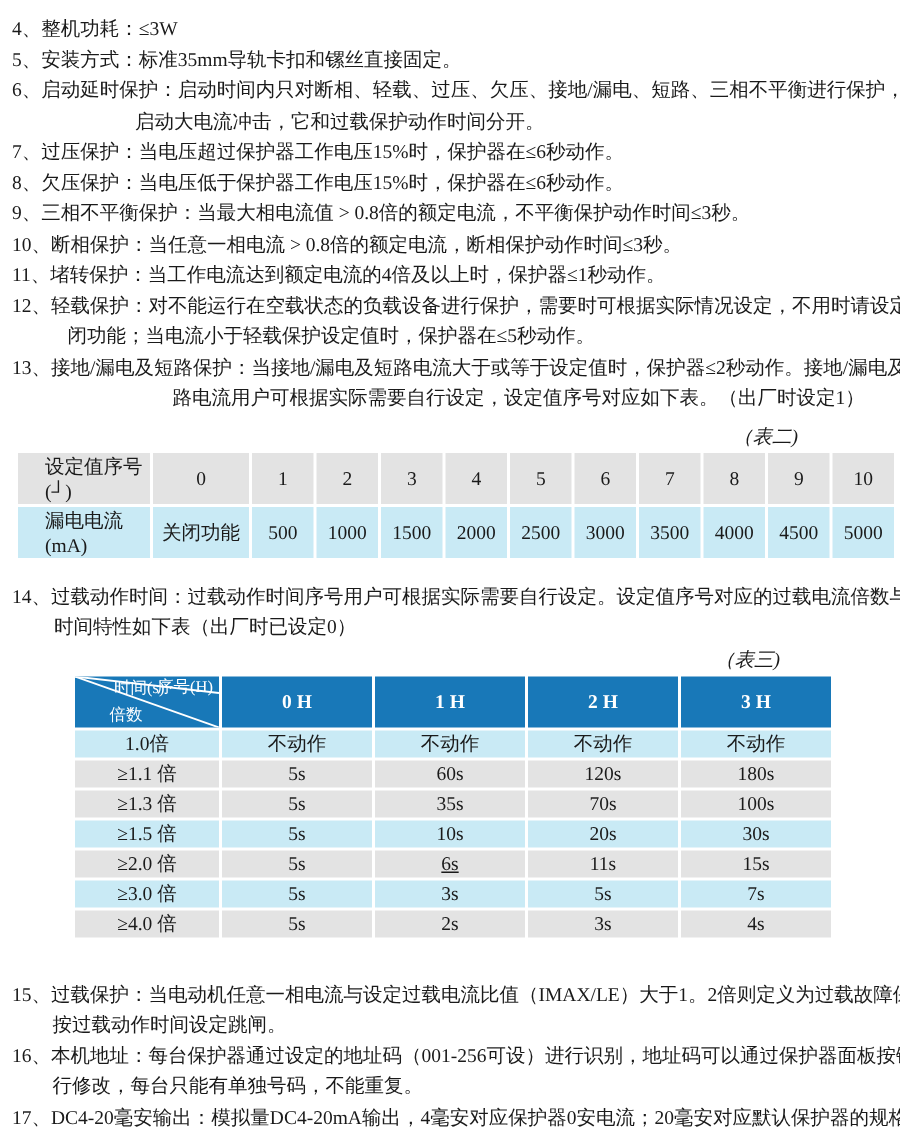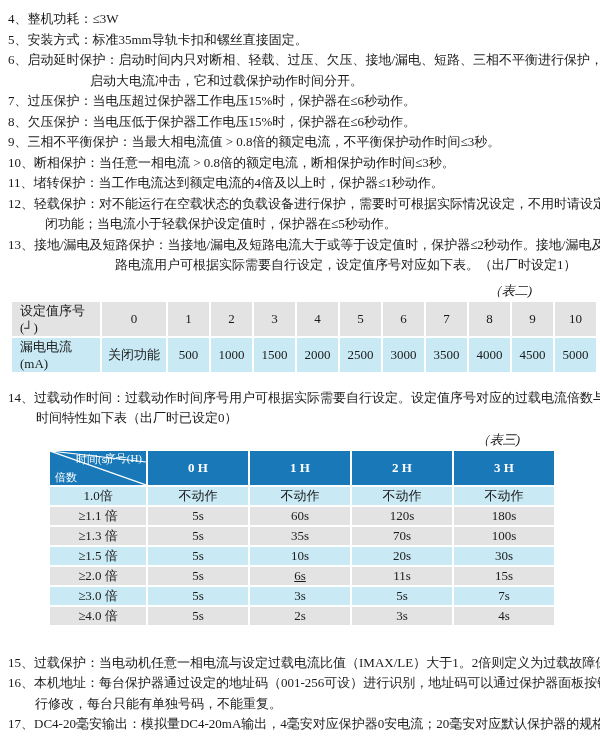--- a/index.html
+++ b/index.html
@@ -14,35 +14,35 @@
   }
   .tbl-label {
     font-size:13px; font-style:italic; text-align:right; line-height:17px;
   }
   #t2-label { padding-right:62px; margin-top:6px; }
   #t3-label { padding-right:74px; margin-top:2px; }
 
   table { border-collapse:separate; border-spacing:2px; table-layout:fixed; font-size:13px; }
   #table2 { width:588px; margin:1px 0 0 2px; }
   #table2 td { height:18px; text-align:center; padding:0; overflow:hidden; }
-  #table2 td.rowhead { text-align:left; padding-left:8px; }
+  #table2 td.rowhead { text-align:left; padding-left:18px; }
 
   #table3 { width:508px; margin:1px 0 0 40px; }
   #table3 thead th {
     background:var(--header_blue,#1878b8); color:#fff; height:34px;
     font-weight:bold; font-size:13px; padding:0;
   }
   #table3 tbody td { height:16px; text-align:center; padding:0; overflow:hidden; }
 
   .corner { position:relative; }
   .corner svg { position:absolute; left:0; top:0; width:100%; height:100%; display:block; }
   .corner span { position:absolute; font-size:11px; font-weight:normal; color:#fff; line-height:12px; }
   .c-time  { top:2px; left:26px; }
   .c-serial{ top:1px; right:4px; }
-  .c-mult  { bottom:2px; left:5px; }
+  .c-mult  { bottom:2px; left:23px; }
 
   #section-mid { margin-top:14px; }
   #section-bottom { margin-top:26px; }
 </style>
 </head>
 <body>
 
 <div class="page">
 
   <div id="section-top">
@@ -190,18 +190,19 @@
           <td style="background: var(--row_gray);">5s</td>
           <td style="background: var(--row_gray);">2s</td>
           <td style="background: var(--row_gray);">3s</td>
           <td style="background: var(--row_gray);">4s</td>
         </tr>
       </tbody>
   </table>
 
   <div id="section-bottom">
       <div class="spec-line">15、过载保护：当电动机任意一相电流与设定过载电流比值（IMAX/LE）大于1。2倍则定义为过载故障保护，</div>
+      <div class="spec-line" style="padding-left: 27px;">按过载动作时间设定跳闸。</div>
       <div class="spec-line">16、本机地址：每台保护器通过设定的地址码（001-256可设）进行识别，地址码可以通过保护器面板按键进</div>
       <div class="spec-line" style="padding-left: 27px;">行修改，每台只能有单独号码，不能重复。</div>
       <div class="spec-line">17、DC4-20毫安输出：模拟量DC4-20mA输出，4毫安对应保护器0安电流；20毫安对应默认保护器的规格电</div>
     </div>
 
 </div>
 
 </body></html>

